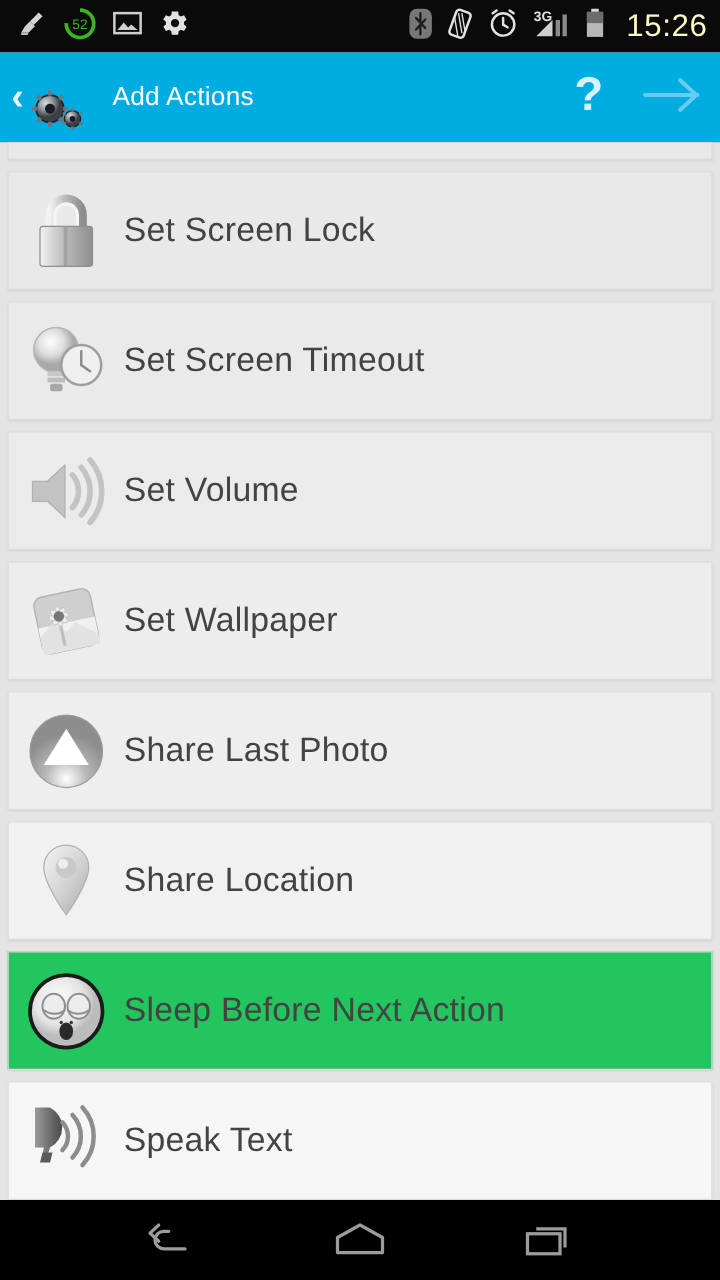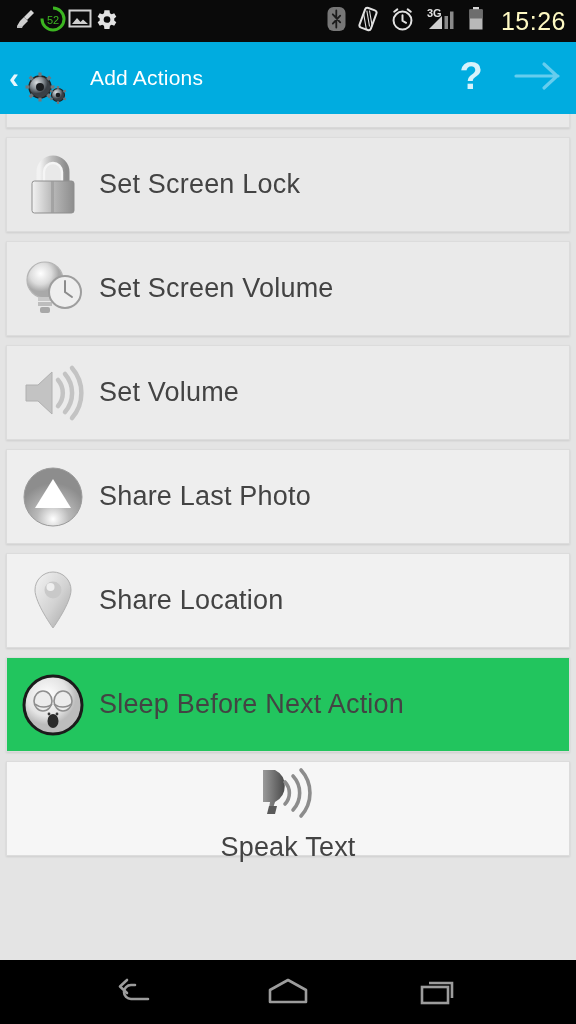--- a/index.html
+++ b/index.html
@@ -10,21 +10,21 @@
     overflow:hidden;
   }
   #screen { position:relative; width:576px; height:1024px; background:#ededed; }
 
   
   .statusbar {
     position:absolute; top:0; left:0; width:576px; height:42px;
     background:#0a0a0a; display:flex; align-items:center;
     padding:0 10px 0 14px;
   }
-  .sb-left { display:flex; align-items:center; gap:2px; }
+  .sb-left { display:flex; align-items:center; gap:13px; }
   .sb-right { margin-left:auto; display:flex; align-items:center; gap:11px; }
   .sb-icon { display:block; }
   .sb-clock {
     color:#fef9c3; font-size:25px; letter-spacing:0.5px;
     font-family:"Liberation Sans", sans-serif; padding-left:5px;
   }
 
   
   .actionbar {
     position:absolute; top:42px; left:0; width:576px; height:72px;
@@ -246,33 +246,55 @@
               </radialGradient>
             </defs>
           <circle cx="26" cy="26" r="18" fill="url(#bulb)" stroke="#b5b5b5" stroke-width="1.2"></circle>
           <rect x="19" y="43" width="14" height="4" fill="#c8c8c8"></rect>
           <rect x="19" y="48" width="14" height="4" fill="#bdbdbd"></rect>
           <rect x="21" y="53" width="10" height="6" rx="2" fill="#a8a8a8"></rect>
           <circle cx="46" cy="38" r="16" fill="#efefef" stroke="#9e9e9e" stroke-width="2"></circle>
           <path d="M46 27v11l7 5" stroke="#8c8c8c" stroke-width="2" fill="none" stroke-linecap="round"></path>
         </svg>
       </div>
-      <div class="card-label">Set Screen Volume</div>
+      <div class="card-label">Set Screen Timeout</div>
     </div>
 
     <div class="card" style="background:#ebebeb;">
       <div class="card-icon">
         <svg width="66" height="60" viewBox="0 0 66 60">
           <path d="M6 22h12L32 9v42L18 38H6z" fill="#c3c3c3" stroke="#b0b0b0" stroke-width="1"></path>
           <path d="M38 17a20 20 0 010 26M45 11a29 29 0 010 38M52 5a38 38 0 010 50" stroke="#c3c3c3" stroke-width="4.5" fill="none" stroke-linecap="round"></path>
         </svg>
       </div>
       <div class="card-label">Set Volume</div>
     </div>
 
+    <div class="card" style="background:#ededed;">
+      <div class="card-icon">
+        <svg width="66" height="66" viewBox="0 0 66 66">
+          <g transform="rotate(-12 33 33)">
+            <rect x="10" y="10" width="46" height="46" rx="7" fill="#cfcfcf" stroke="#b4b4b4" stroke-width="1.2"></rect>
+            <rect x="10" y="34" width="46" height="22" rx="0" fill="#f0f0f0"></rect>
+            <path d="M10 42l12-10 10 9 8-6 16 13v8H10z" fill="#e2e2e2"></path>
+            <g transform="translate(28,28)">
+              <g fill="#ededed" stroke="#c6c6c6" stroke-width="0.8">
+                <ellipse rx="3" ry="8" transform="rotate(0)"></ellipse>
+                <ellipse rx="3" ry="8" transform="rotate(45)"></ellipse>
+                <ellipse rx="3" ry="8" transform="rotate(90)"></ellipse>
+                <ellipse rx="3" ry="8" transform="rotate(135)"></ellipse>
+              </g>
+              <circle r="4.2" fill="#777"></circle>
+            </g>
+            <path d="M28 36v16" stroke="#bdbdbd" stroke-width="2.4"></path>
+          </g>
+        </svg>
+      </div>
+      <div class="card-label">Set Wallpaper</div>
+    </div>
 
     <div class="card" style="background:#eeeeee;">
       <div class="card-icon">
         <svg width="66" height="66" viewBox="0 0 66 66">
           <defs>
               <radialGradient id="sph" cx="50%" cy="88%" r="62%">
             <stop offset="0%" stop-color="#ffffff"></stop>
                 <stop offset="45%" stop-color="#b9b9b9"></stop>
             <stop offset="100%" stop-color="#8d8d8d"></stop>
               </radialGradient>
@@ -317,21 +339,21 @@
           <ellipse cx="43" cy="29" rx="9" ry="10" fill="#ececec" stroke="#8e8e8e" stroke-width="1.6"></ellipse>
           <path d="M15 32c5 4 13 4 17 0M34 32c5 4 13 4 17 0" stroke="#8e8e8e" stroke-width="1.6" fill="none"></path>
           <circle cx="29" cy="42" r="1.4" fill="#3a3a3a"></circle>
           <circle cx="37" cy="42" r="1.4" fill="#3a3a3a"></circle>
           <ellipse cx="33" cy="49" rx="5.5" ry="7" fill="#2a2a2a"></ellipse>
         </svg>
       </div>
       <div class="card-label">Sleep Before Next Action</div>
     </div>
 
-    <div class="card" style="background:#f6f6f6;flex-direction:column;">
+    <div class="card" style="background:#f6f6f6;">
       <div class="card-icon">
         <svg width="66" height="70" viewBox="0 0 66 70">
           <defs>
               <linearGradient id="hd" x1="0" y1="0" x2="1" y2="0">
             <stop offset="0%" stop-color="#9a9a9a"></stop>
                 <stop offset="100%" stop-color="#4a4a4a"></stop>
               </linearGradient>
             </defs>
           <path d="M8 8h12a18 18 0 010 32l-2 6h-4l1-6H8z" fill="url(#hd)"></path>
           <path d="M14 44h8l-2 8h-8z" fill="#5a5a5a"></path>

